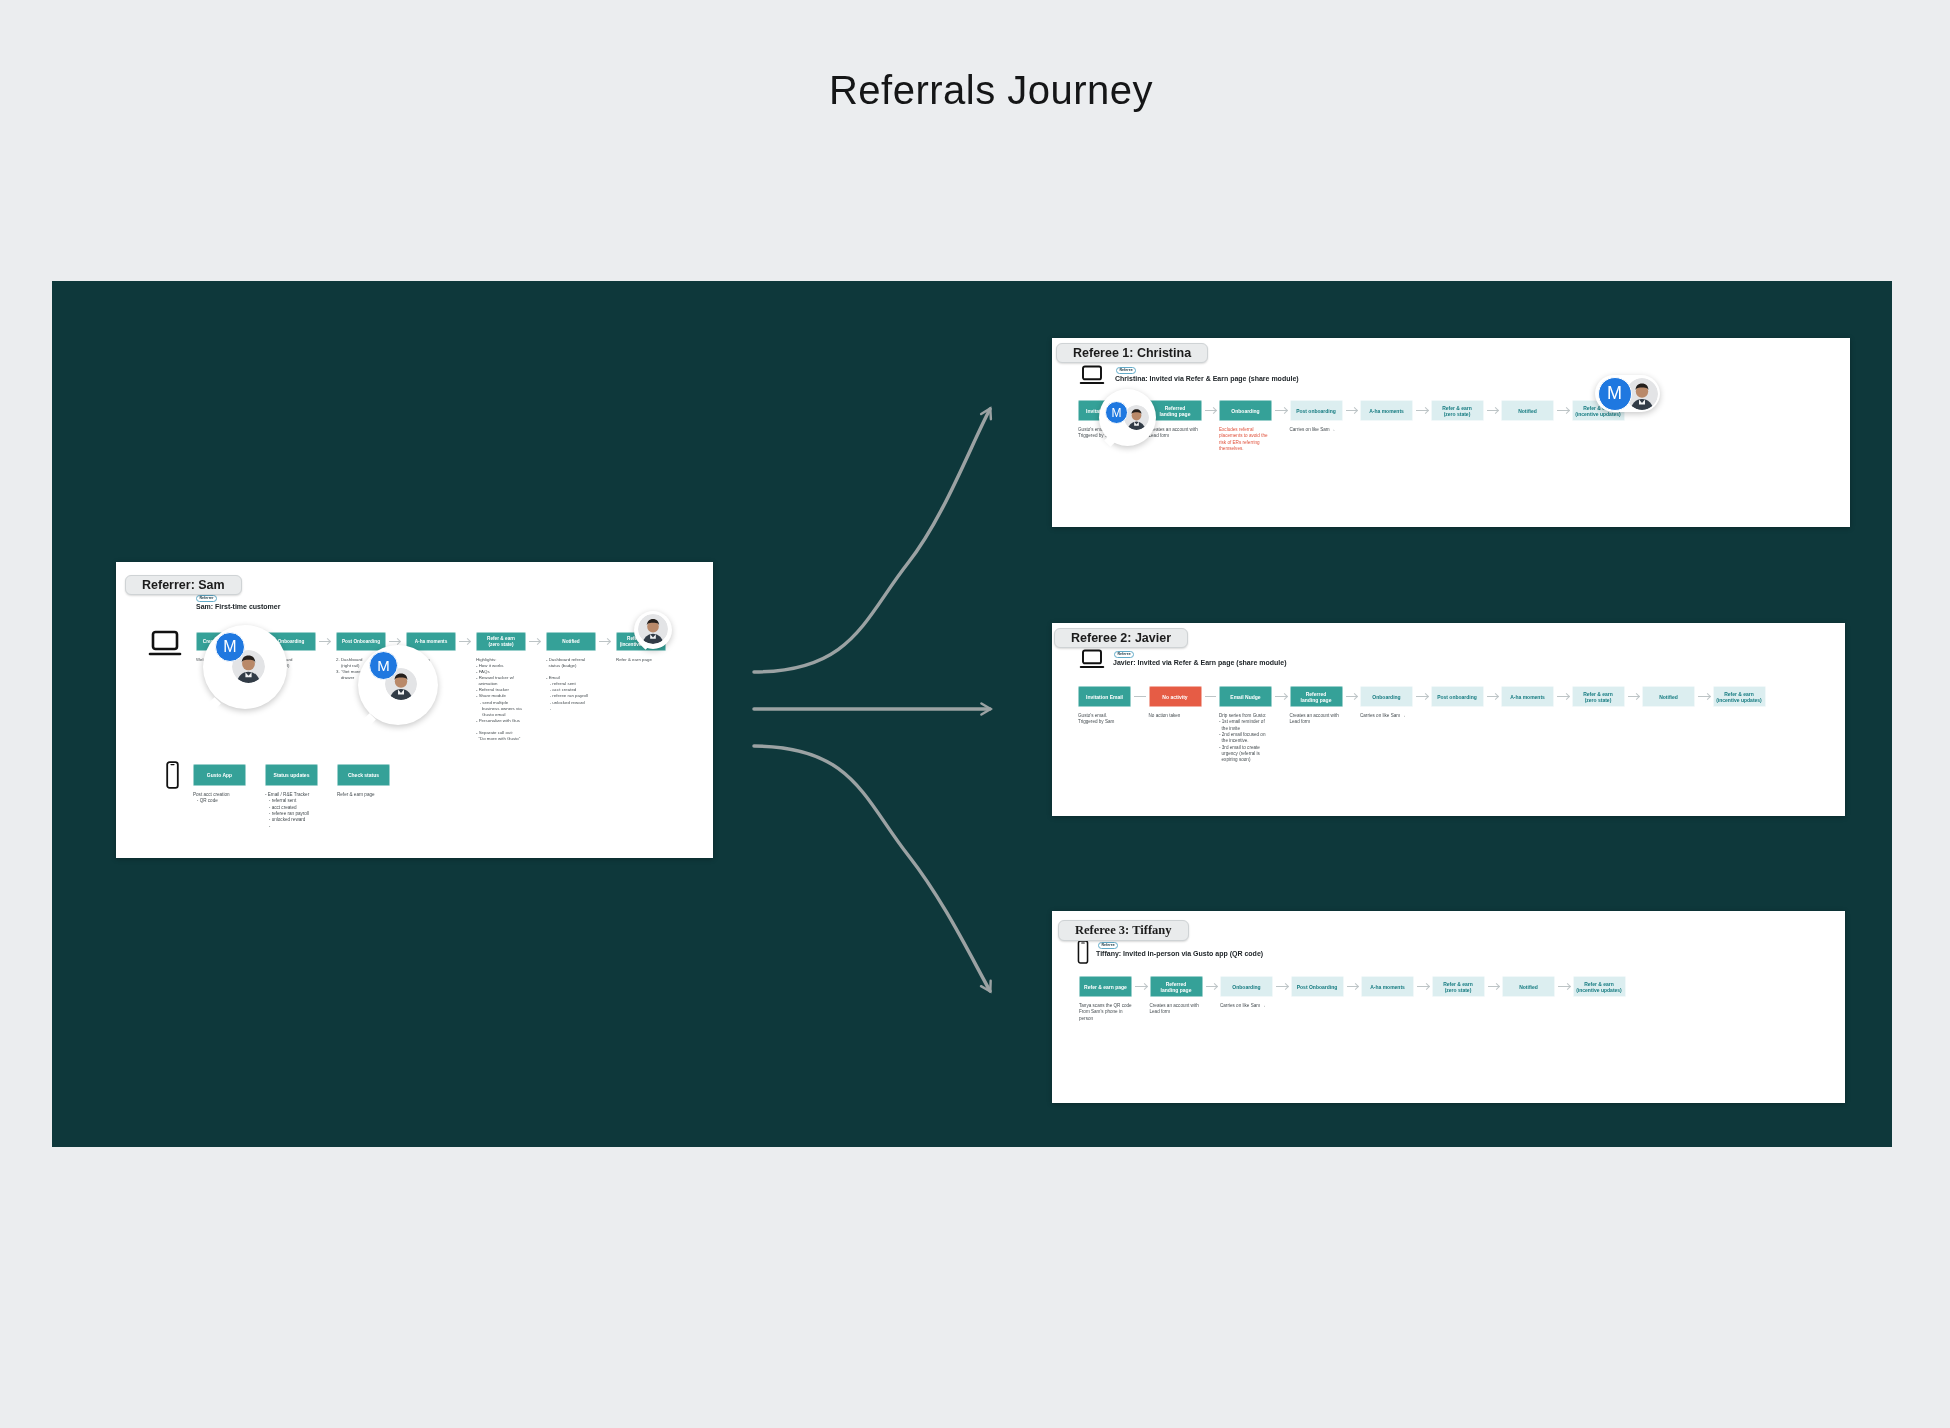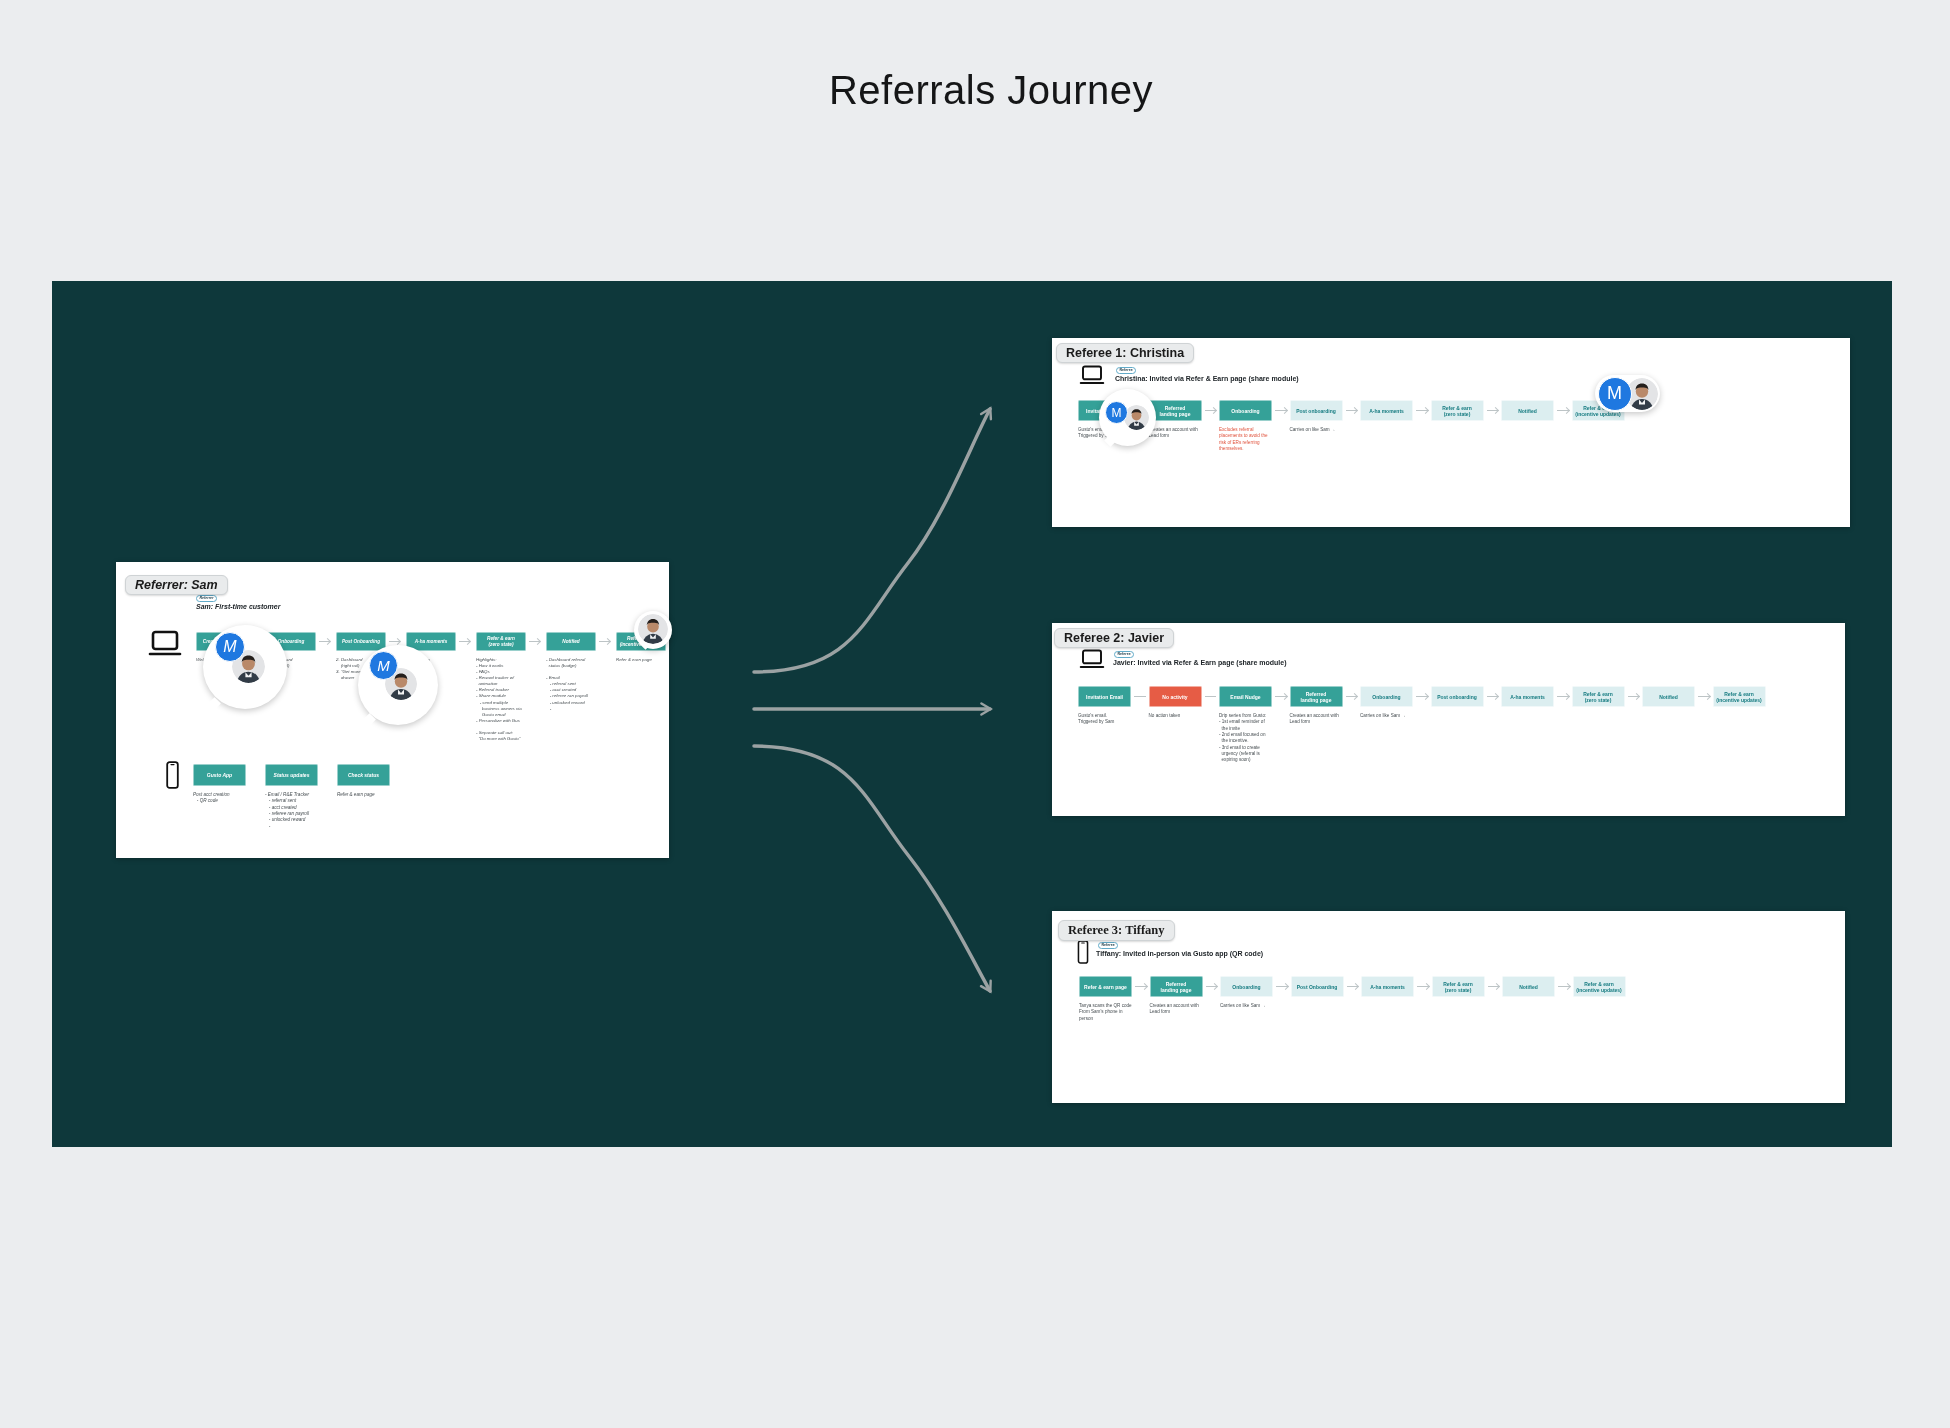--- a/index.html
+++ b/index.html
@@ -2,21 +2,21 @@
 <html><head>
 <meta charset="utf-8">
 <style>
   html,body{margin:0;padding:0;}
   body{width:1950px;height:1428px;background:#ebedef;font-family:"Liberation Sans","DejaVu Sans",sans-serif;position:relative;overflow:hidden;}
   #stage{position:absolute;inset:0;}
   .page-title{position:absolute;left:0;top:52px;width:100%;text-align:center;font-size:40px;font-weight:500;color:#151617;letter-spacing:.5px;margin:16px;}
   .canvas{position:absolute;left:52px;top:281px;width:1840px;height:866px;background:#0e383b;}
   .arrows{position:absolute;left:0;top:0;}
   .card{position:absolute;background:#fff;box-shadow:0 1px 5px rgba(0,0,0,.28);}
-  .pill{position:absolute;background:#e9ebec;border:1px solid #cfd3d5;border-radius:6px;padding:2px 9px;font-size:12.5px;font-weight:700;color:#1b1b1b;box-shadow:0 1px 2px rgba(0,0,0,.15);white-space:nowrap;z-index:5;}
+  .pill{position:absolute;background:#e9ebec;border:1px solid #cfd3d5;border-radius:6px;padding:2px 16px;font-size:12.5px;font-weight:700;color:#1b1b1b;box-shadow:0 1px 2px rgba(0,0,0,.15);white-space:nowrap;z-index:5;}
   .tag{position:absolute;border:1px solid #62abc9;border-radius:4px;padding:0 2.5px;font-size:3.6px;line-height:5.2px;font-weight:700;color:#24414d;background:#fff;white-space:nowrap;}
   .cardheading{position:absolute;font-size:7px;font-weight:700;color:#20262a;white-space:nowrap;}
   .flow{position:absolute;display:flex;}
   .step{position:relative;flex:none;}
   .box{box-sizing:border-box;display:flex;align-items:center;justify-content:center;text-align:center;font-weight:700;white-space:pre-line;border-radius:1.5px;line-height:1.2;}
   .teal{background:#35a198;color:#fff;border:1px solid rgba(255,255,255,.5);}
   .light{background:#dceef0;color:#157b80;border:1px solid rgba(255,255,255,.6);}
   .red{background:#e65c45;color:#fff;border:1px solid rgba(255,255,255,.5);}
   .note{position:absolute;font-size:4.6px;line-height:1.38;color:#474e52;white-space:pre-wrap;width:67px;}
   .note.rednote{color:#e0523c;}
@@ -58,21 +58,21 @@
       <defs>
         <marker id="ah" viewBox="0 0 12 12" refX="9" refY="6" markerWidth="4.2" markerHeight="4.2" orient="auto-start-reverse">
           <path d="M2 1.5 L9.5 6 L2 10.5" fill="none" stroke="#9ba2a3" stroke-width="2" stroke-linecap="round"></path>
         </marker>
       </defs>
       <path d="M 702 391 C 800 391 812 338 856 282 C 892 236 918 166 938 128" fill="none" stroke="#9ba2a3" stroke-width="3.5" stroke-linecap="round" marker-end="url(#ah)"></path>
       <path d="M 702 428 H 938" fill="none" stroke="#9ba2a3" stroke-width="3.5" stroke-linecap="round" marker-end="url(#ah)"></path>
       <path d="M 702 465 C 800 465 812 518 856 574 C 892 620 918 674 938 710" fill="none" stroke="#9ba2a3" stroke-width="3.5" stroke-linecap="round" marker-end="url(#ah)"></path>
     </svg>
 
-    <section class="card" style="left:64px;top:281px;width:553px;height:296px;font-style:italic;">
+    <section class="card" style="left:64px;top:281px;width:597px;height:296px;">
       <div class="pill" style="left:9px;top:13px;">Referrer: Sam</div>
       <span class="tag" style="left:80px;top:33px;">Referrer</span>
       <div class="cardheading" style="left:80px;top:41px;">Sam: First-time customer</div>
 
       <svg class="devicon" style="left:32px;top:68px;" width="34" height="28" viewBox="0 0 34 28">
         <rect x="5" y="2" width="24" height="17" rx="2.5" fill="#fff" stroke="#111" stroke-width="2.6"></rect>
         <path d="M2 24 h30" stroke="#111" stroke-width="2.6" stroke-linecap="round"></path>
       </svg>
 
       <div class="flow f1" style="left:80px;top:70px;">

